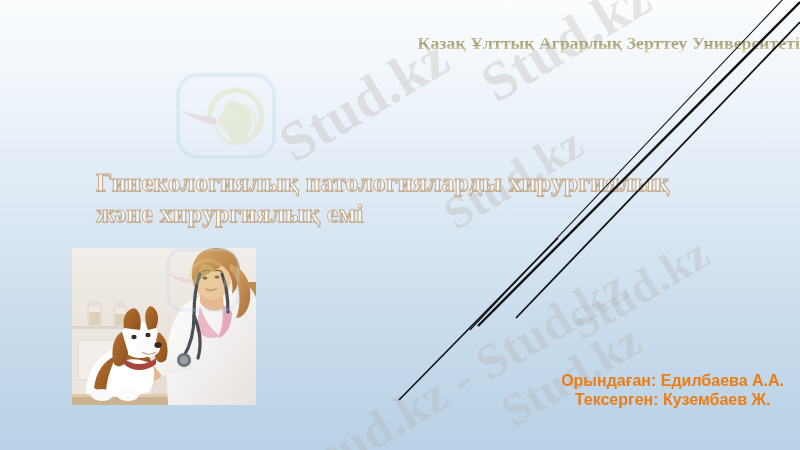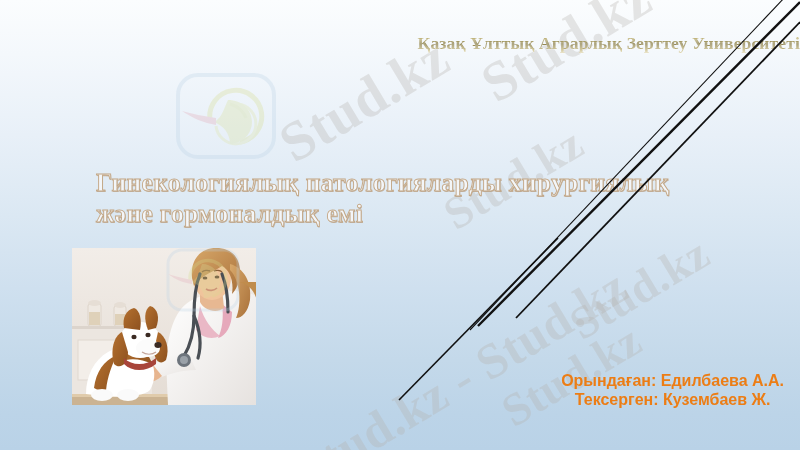--- a/index.html
+++ b/index.html
@@ -136,21 +136,21 @@
   <div class="wm wm-1">Stud.kz</div>
   <div class="wm wm-2">Stud.kz</div>
   <div class="wm wm-6">Stud.kz</div>
   <div class="wm wm-5">Stud.kz</div>
   <div class="wm wm-4">Stud.kz - Stud.kz</div>
 
   <div class="header-title">Қазақ Ұлттық Аграрлық Зерттеу Университеті</div>
 
   <div class="main-title">
     <span class="l1">Гинекологиялық патологияларды хирургиялық</span>
-    <span class="l2">және гормоналдық емі</span>
+    <span class="l2">және хирургиялық емі</span>
   </div>
 
   <div class="photo">
     <svg viewBox="0 0 184 157" xmlns="http://www.w3.org/2000/svg" aria-hidden="true">
       <defs>
         <linearGradient id="wall" x1="0" y1="0" x2="0" y2="1">
           <stop offset="0" stop-color="#f2ede8"></stop>
           <stop offset="1" stop-color="#e4dcd4"></stop>
         </linearGradient>
         <linearGradient id="coat" x1="0" y1="0" x2="1" y2="1">

